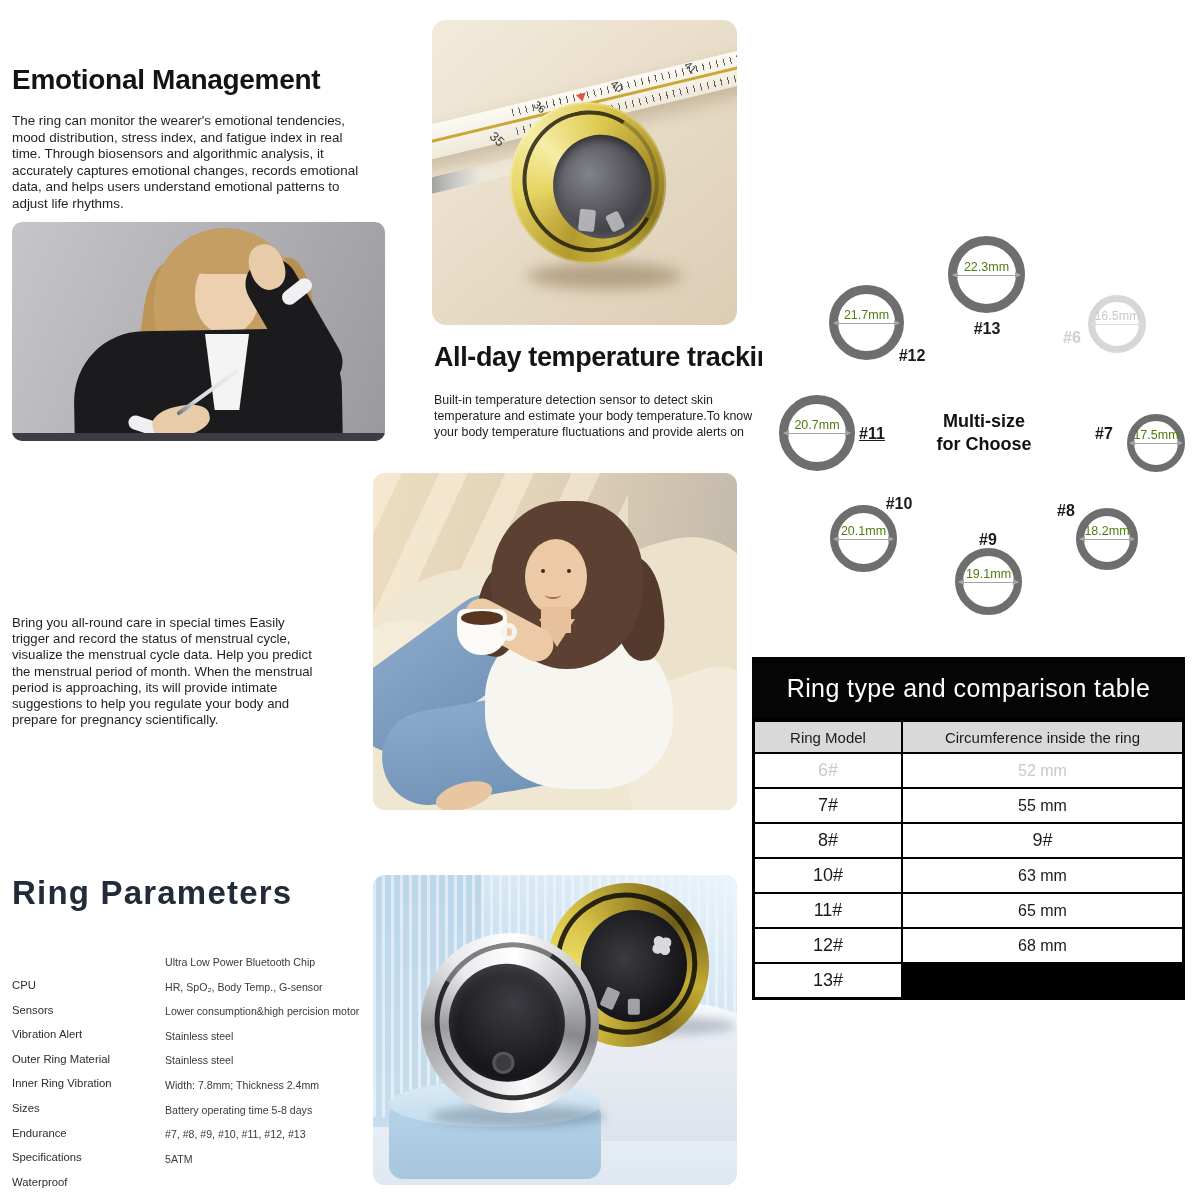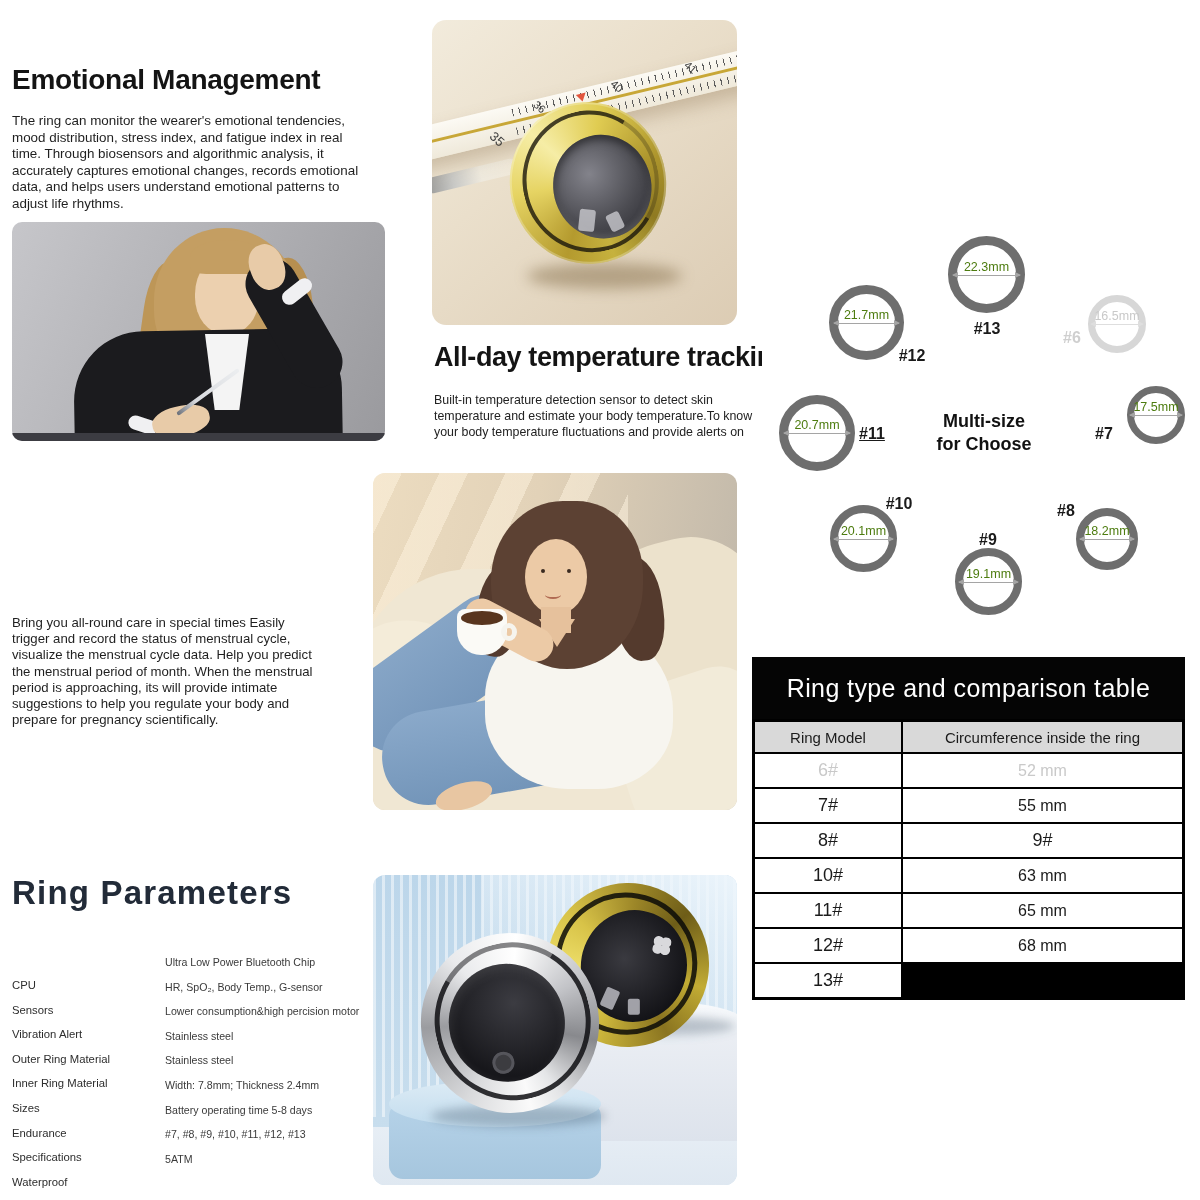--- a/index.html
+++ b/index.html
@@ -40,21 +40,21 @@
   .dia-arrow::before, .dia-arrow::after { content:""; position:absolute; top:-3px;
       border-top:3.5px solid transparent; border-bottom:3.5px solid transparent; }
   .dia-arrow::before { left:-1px; border-right:6px solid #a5a5a5; }
   .dia-arrow::after { right:-1px; border-left:6px solid #a5a5a5; }
   .muted .dia-arrow::before { border-right-color:#dedede; }
   .muted .dia-arrow::after { border-left-color:#dedede; }
   #r13 { left:948px; top:236px; width:77px; height:77px; }
   #r12 { left:829px; top:285px; width:75px; height:75px; }
   #r6  { left:1088px; top:295px; width:58px; height:58px; border-width:7px; }
   #r11 { left:779px; top:395px; width:76px; height:76px; }
-  #r7  { left:1127px; top:386px; width:58px; height:58px; border-width:7px; }
+  #r7  { left:1127px; top:414px; width:58px; height:58px; border-width:7px; }
   #r10 { left:830px; top:505px; width:67px; height:67px; border-width:8px; }
   #r9  { left:955px; top:548px; width:67px; height:67px; border-width:8px; }
   #r8  { left:1076px; top:508px; width:62px; height:62px; border-width:8px; }
   .size-tag { position:absolute; width:56px; text-align:center; font-size:16px; font-weight:600; color:#1a1a1a; }
   .size-tag.muted-t { color:#cfcfcf; }
   #t13 { left:959px; top:320px; } #t12 { left:884px; top:347px; } #t6 { left:1044px; top:329px; }
   #t11 { left:844px; top:425px;text-decoration:underline; } #t7 { left:1076px; top:425px; } #t10 { left:871px; top:495px; }
   #t9  { left:960px; top:531px; } #t8 { left:1038px; top:502px; }
   #sizes-caption { left:908px; top:410px; width:152px; text-align:center;
                    font-size:18px; font-weight:600; line-height:23px; color:#111; }
@@ -349,21 +349,21 @@
       </div>
       <div class="param-row">
         <span class="param-label">Vibration Alert</span>
         <span class="param-value">Lower consumption&amp;high percision motor</span>
       </div>
       <div class="param-row">
         <span class="param-label">Outer Ring Material</span>
         <span class="param-value">Stainless steel</span>
       </div>
       <div class="param-row">
-        <span class="param-label">Inner Ring Material</span>
+        <span class="param-label">Inner Ring Vibration</span>
         <span class="param-value">Stainless steel</span>
       </div>
       <div class="param-row">
         <span class="param-label">Sizes</span>
         <span class="param-value">Width: 7.8mm; Thickness 2.4mm</span>
       </div>
       <div class="param-row">
         <span class="param-label">Endurance</span>
         <span class="param-value">Battery operating time 5-8 days</span>
       </div>

